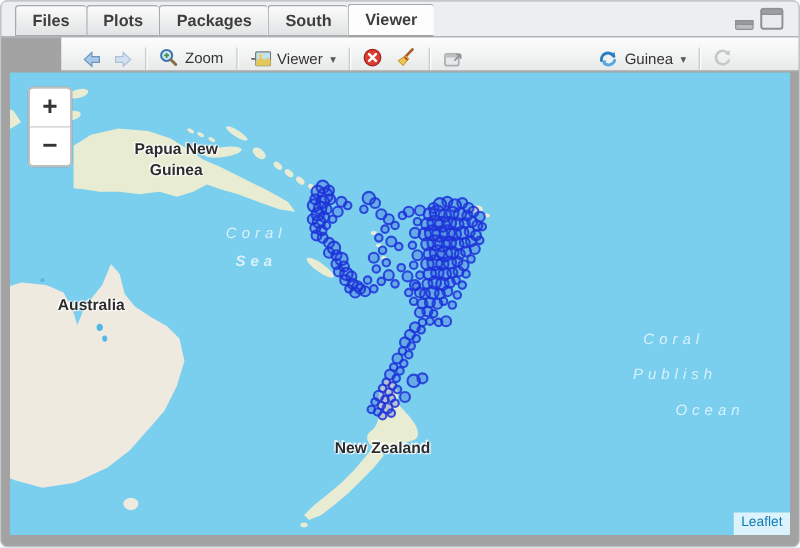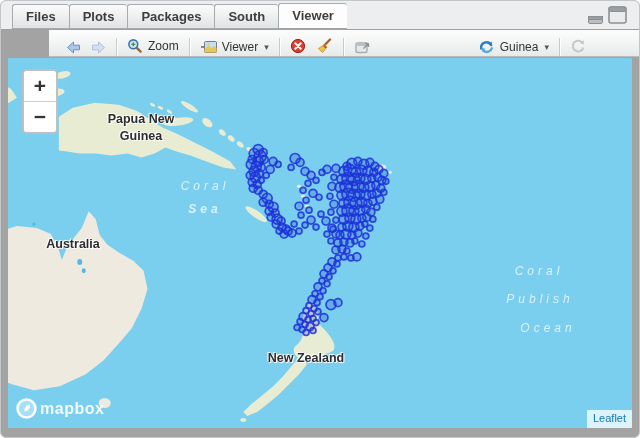--- a/index.html
+++ b/index.html
@@ -377,37 +377,27 @@
           <circle cx="306" cy="333" r="3"></circle>
           <circle cx="313" cy="331" r="3"></circle>
         </g>
     </svg>
 
     <div class="zoomctl">
       <div class="zoombtn">+</div>
       <div class="zoombtn">−</div>
     </div>
 
-    <div class="mapbox-logo">
-      <span class="icon">
-        <svg width="21" height="21" viewBox="0 0 21 21">
-            <circle cx="10.5" cy="10.5" r="9" fill="rgba(255,255,255,0.35)" stroke="rgba(255,255,255,0.95)" stroke-width="2.6"></circle>
-            <path d="M13.8,6.8 C14.4,9.6 12.6,13.2 8.4,13.6 C8,10 10.2,7 13.8,6.8 Z" fill="#fff"></path>
-            <path d="M12,9.5 l-1.6,-1.6" stroke="#fff" stroke-width="1.4"></path>
-          </svg>
-      </span>
-      <span>mapbox</span>
-    </div>
 
     <div class="leaflet-attr">
       <span>Leaflet</span>
     </div>
   <div class="place-label" style="left: 133px; top: 61px;">Papua New</div>
       <div class="place-label" style="left: 133px; top: 78px;">Guinea</div>
       <div class="place-label" style="left: 65px; top: 186px;">Australia</div>
       <div class="place-label" style="left: 298px; top: 300px;">New Zealand</div>
       <div class="sea-label" style="left: 197px; top: 128px;">Coral</div>
       <div class="sea-label" style="left: 197px; top: 151px; font-weight: bold;">Sea</div>
       <div class="sea-label" style="left: 531px; top: 213px;">Coral</div>
       <div class="sea-label" style="left: 532px; top: 241px;">Publish</div>
-      <div class="sea-label" style="left: 540px; top: 270px;">Ocean</div>
+      <div class="sea-label" style="left: 560px; top: 270px;">Ocean</div>
     </div>
 </div>
 
 </body></html>

